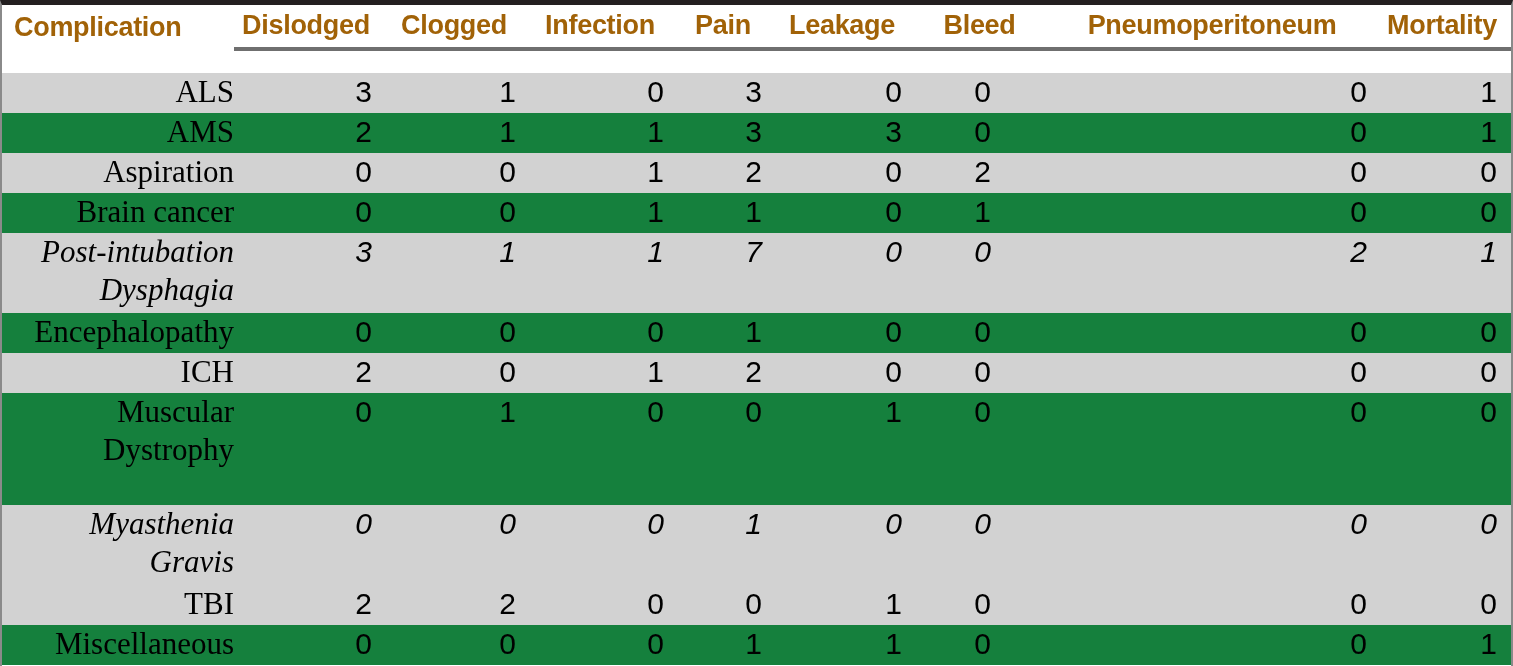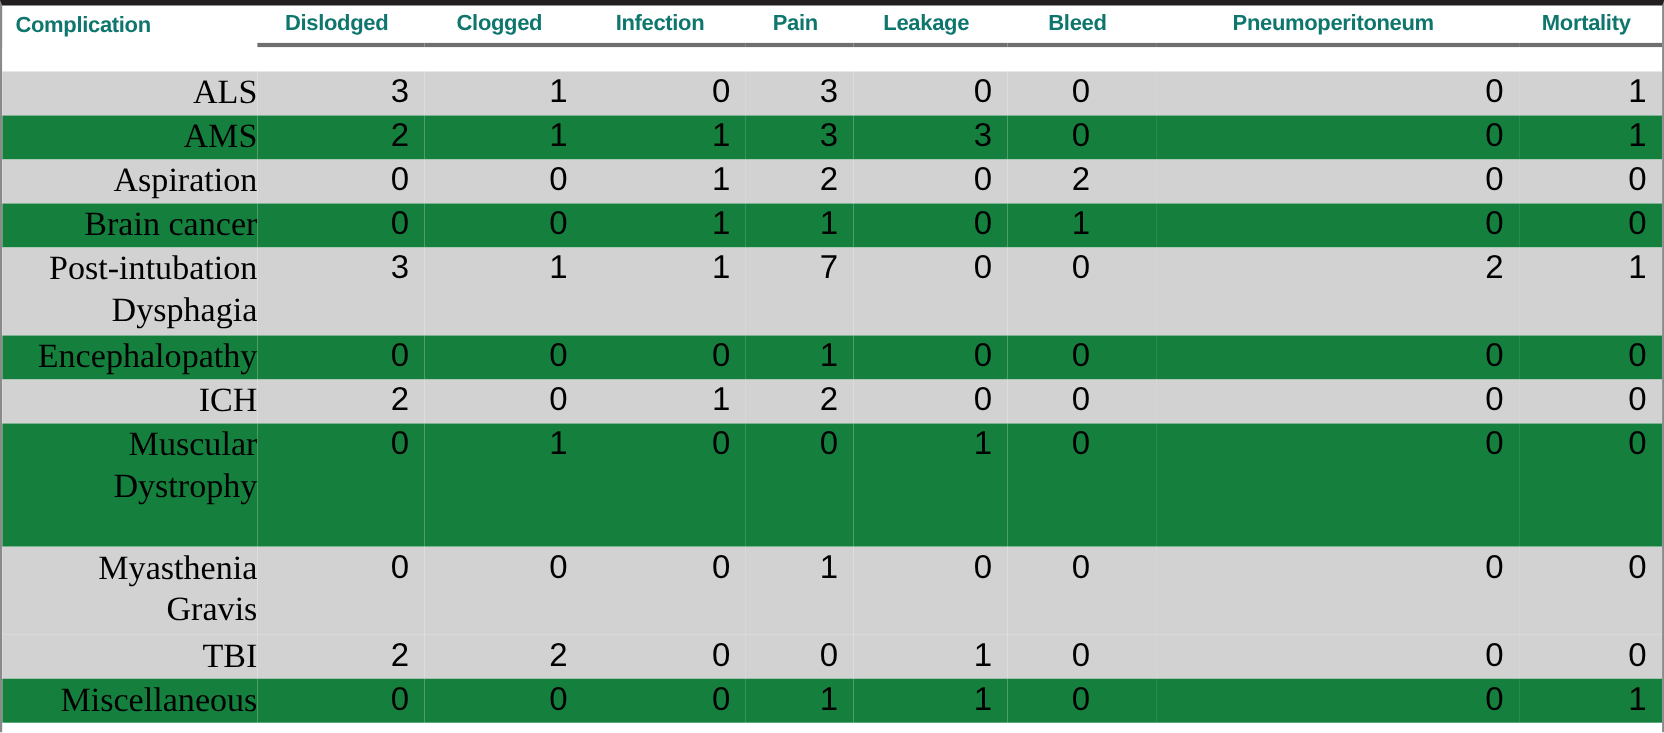--- a/index.html
+++ b/index.html
@@ -32,22 +32,22 @@
     border-collapse: collapse;
     table-layout: fixed;
   }
 
   
   thead th {
     padding: 0;
     vertical-align: top;
     font-family: "Liberation Sans", sans-serif;
     font-weight: bold;
-    font-size: 20px;
-    color: #0f766e;
+    font-size: 27px;
+    color: #a16207;
     letter-spacing: -0.3px;
   }
 
   th .hdr-metric {
     display: block;
     text-align: center;
     padding: 5px 12px 6px 4px;
     white-space: nowrap;
     border-bottom: 4px solid #6f6f6f;
     margin-right: 0;
@@ -95,21 +95,21 @@
     text-align: right;
     padding-right: 14px;
     font-family: "Liberation Sans", sans-serif;
     font-weight: normal;
     font-size: 30px;
   }
 
   td.cell-num.wide { padding-right: 60px; }
   td.cell-num.last { padding-right: 14px; }
 
-  tr.r-tall td   { height: 80px; }
+  tr.r-tall td   { height: 80px; font-style: italic; }
   tr.r-xtall td  { height: 112px; }
   tr.r-short td  { height: 40px; }
 
   .stub-line { display: block; white-space: nowrap; }
 </style>
 </head>
 <body>
 
 <div class="table-frame">
   <table class="data-table">

